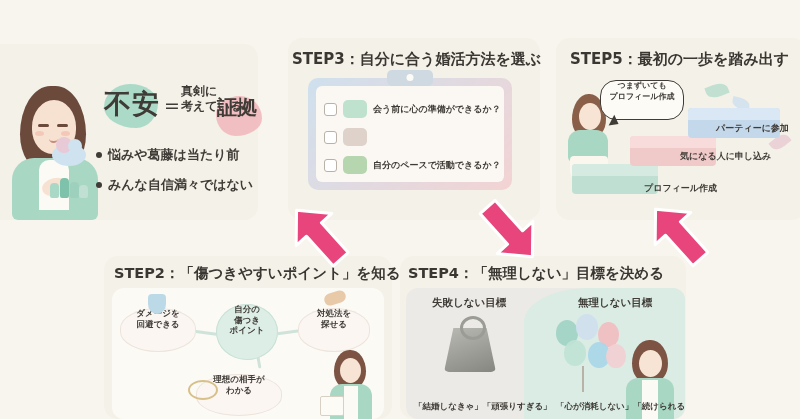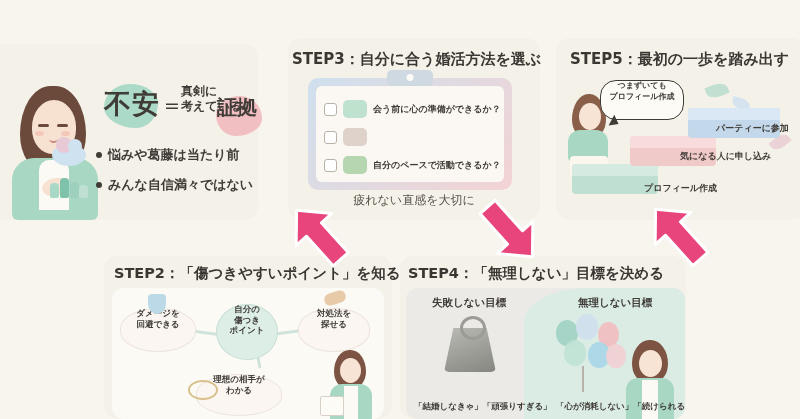--- a/index.html
+++ b/index.html
@@ -223,21 +223,20 @@
         <span class="chk-box"></span>
         <span class="chk-ic" style="background:#dfd2cb;"></span>
       </div>
       <div class="chk-row" style="top:66px;">
         <span class="chk-box"></span>
         <span class="chk-ic" style="background:#b6d6b0;"></span>
         <span class="chk-tx">自分のペースで活動できるか？</span>
       </div>
     </div>
   </div>
-  <div class="s3-caption">疲れない直感を大切に</div>
 
   <div class="panel" id="step5"></div>
   <div class="panel-title" id="step5-title">STEP5：最初の一歩を踏み出す</div>
 
   <div class="s5-body">
     <div class="leaf" style="left:150px;top:8px;width:22px;height:13px;transform:rotate(-22deg);"></div>
     <div class="leaf" style="left:176px;top:22px;width:18px;height:11px;transform:rotate(14deg);background:#cfe0ee;"></div>
     <div class="leaf" style="left:214px;top:60px;width:20px;height:12px;transform:rotate(-40deg);background:#e8cdd3;"></div>
 
     <div class="woman5">

